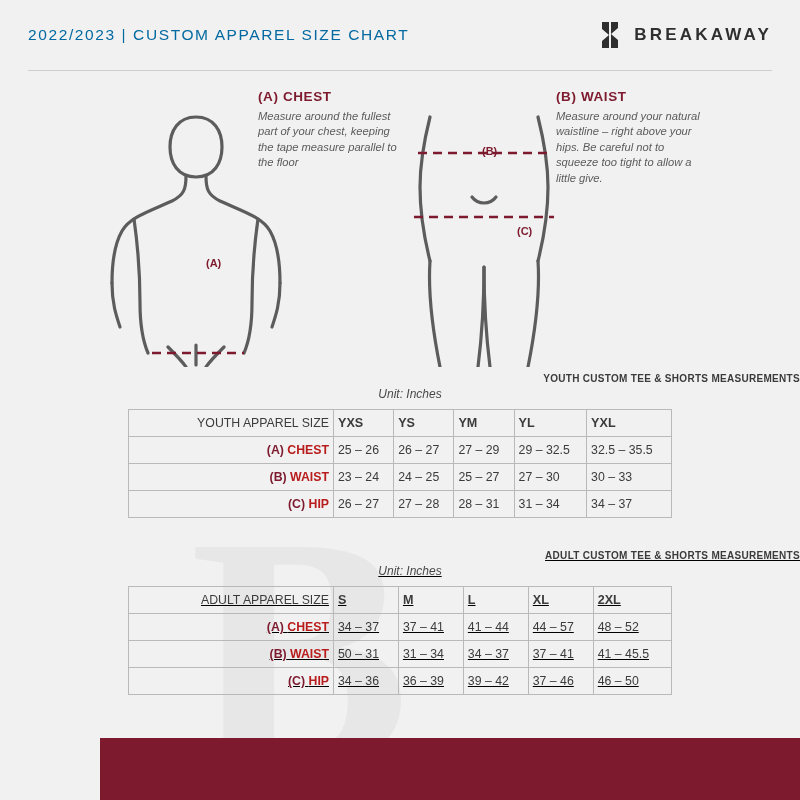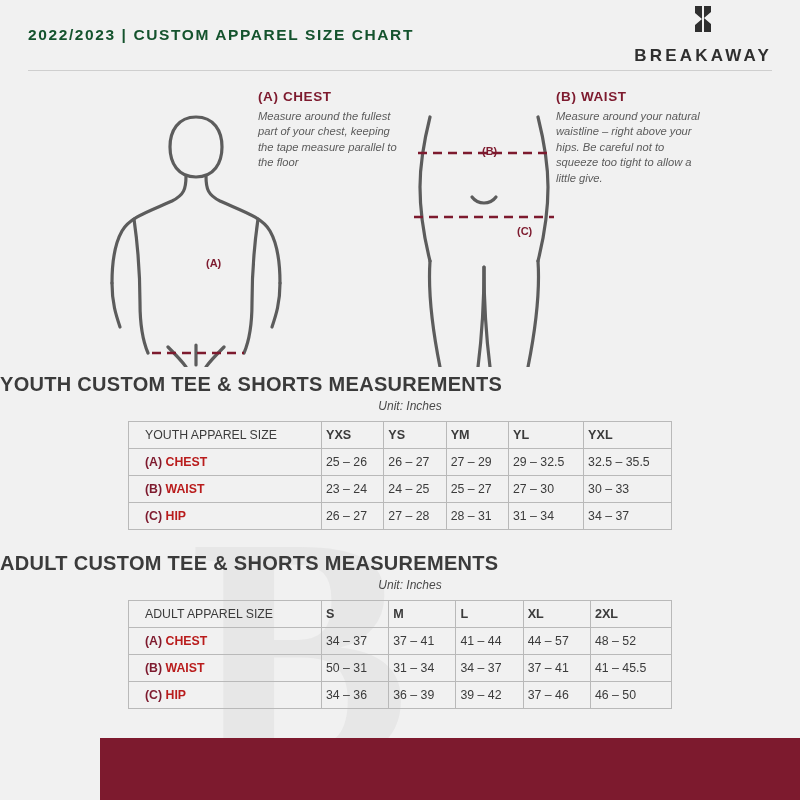--- a/index.html
+++ b/index.html
@@ -42,29 +42,28 @@
   .header {
     position: relative;
     height: 70px;
     padding: 0 28px;
     display: flex;
     align-items: center;
     justify-content: space-between;
   }
   .header-title {
     font-size: 15.5px;
-    font-weight: bold;
+    font-weight: normal;
     letter-spacing: 1.6px;
-    color: #14532d;
+    color: #0369a1;
   }
   .brand {
     display: flex;
     align-items: center;
     gap: 12px;
-    flex-direction: column;
   }
   .brand-mark {
     width: 24px;
     height: 30px;
     position: relative;
   }
   .brand-name {
     font-size: 17px;
     font-weight: bold;
     letter-spacing: 3.2px;
@@ -111,22 +110,22 @@
   .lbl {
     position: absolute;
     font-size: 11px;
     font-weight: bold;
     color: #7d1a2e;
   }
 
   
   .table-block { margin-top: 6px; }
   .tbl-title {
-    text-align: left;
-    font-size: 20px;
+    text-align: right;
+    font-size: 10px;
     font-weight: bold;
     color: #3b3b3b;
     letter-spacing: 0.3px;
   }
   .tbl-unit {
     text-align: center;
     font-size: 12px;
     font-style: italic;
     color: #4a4a4a;
     margin-top: 3px;
@@ -141,22 +140,22 @@
   }
   th, td {
     border: 1px solid #b9b9b9;
     height: 26px;
     font-size: 12.3px;
     color: #3b3b3b;
     text-align: left;
     padding: 0 4px;
   }
   th.row-head, td.row-head {
-    text-align: left;
-    padding-left: 16px;
+    text-align: right;
+    padding-left: 28px;
     width: 172px;
     font-weight: bold;
   }
   thead th {
     font-weight: bold;
     font-size: 12.6px;
   }
   thead th.row-head {
     font-weight: normal;
     font-size: 12.3px;
@@ -303,21 +302,21 @@
             <td>26 – 27</td>
             <td>27 – 28</td>
             <td>28 – 31</td>
             <td>31 – 34</td>
             <td>34 – 37</td>
           </tr>
         </tbody>
       </table>
     </div>
 
-    <div class="table-block" style="margin-top:22px;">
+    <div class="table-block" style="margin-top:32px;text-decoration:underline;">
       <div class="tbl-title">ADULT CUSTOM TEE &amp; SHORTS MEASUREMENTS</div>
       <div class="tbl-unit">Unit: Inches</div>
       <table>
         <thead>
           <tr>
             <th class="row-head">ADULT APPAREL SIZE</th>
             <th>S</th>
             <th>M</th>
             <th>L</th>
             <th>XL</th>

